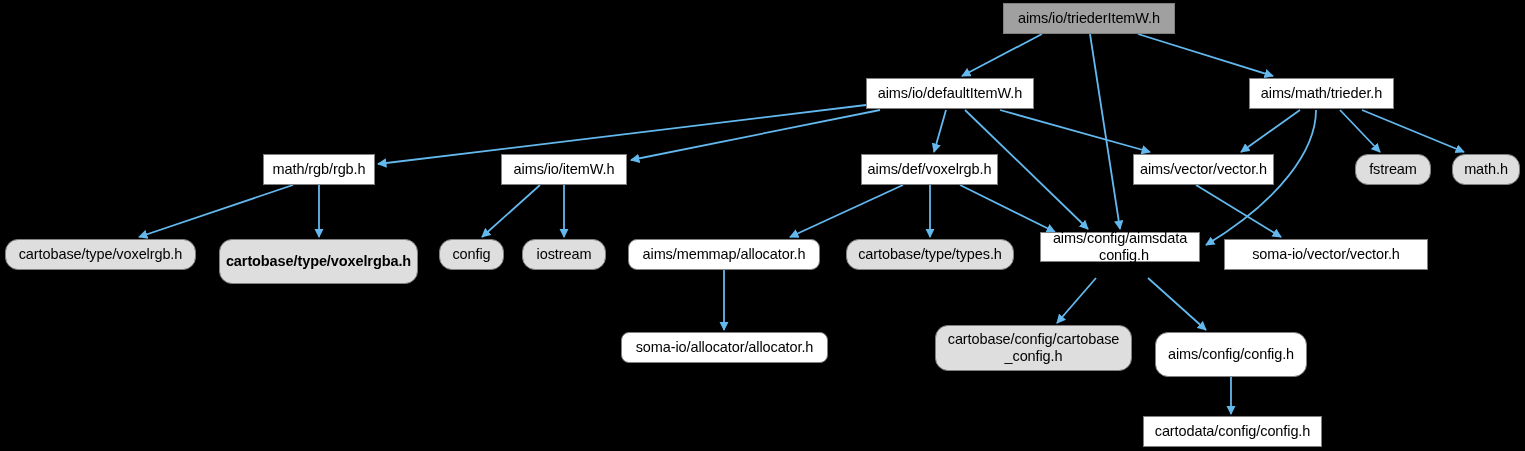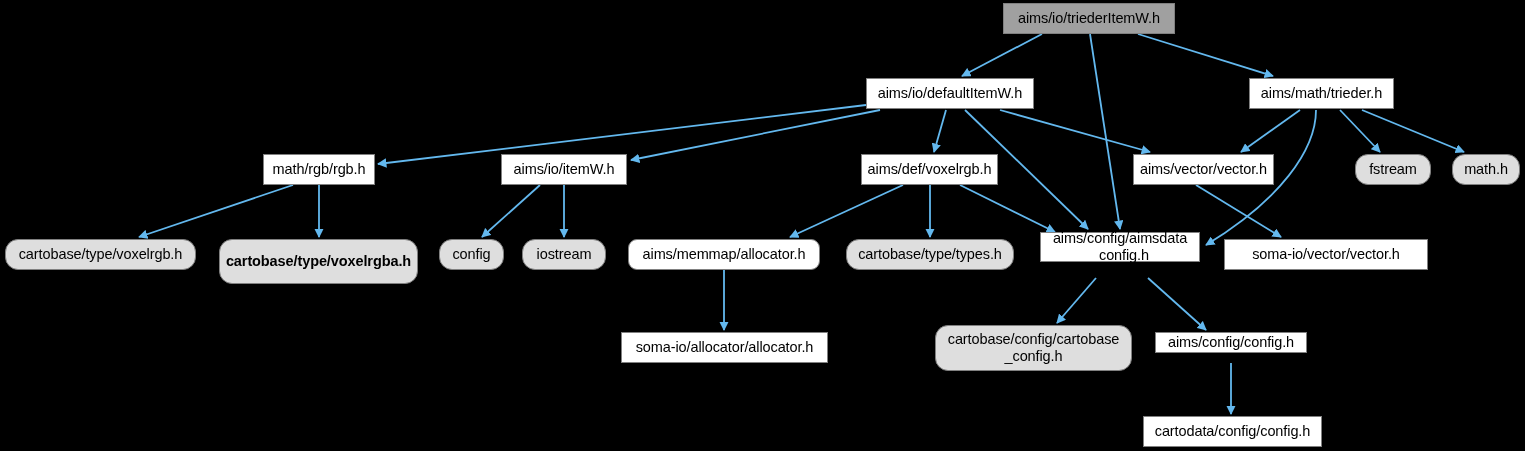--- a/index.html
+++ b/index.html
@@ -91,19 +91,19 @@
       <div class="node fill-grey" style="left: 1452px; top: 154px; width: 68px; height: 31px;">math.h</div>
       <div class="node fill-grey" style="left: 5px; top: 239px; width: 191px; height: 31px;">cartobase/type/voxelrgb.h</div>
       <div class="node fill-grey" style="left: 219px; top: 239px; width: 199px; height: 45px; font-weight: bold;">cartobase/type/voxelrgba.h</div>
       <div class="node fill-grey" style="left: 439px; top: 239px; width: 65px; height: 31px;">config</div>
       <div class="node fill-grey" style="left: 522px; top: 239px; width: 84px; height: 31px;">iostream</div>
       <div class="node fill-white" style="left: 628px; top: 239px; width: 192px; height: 31px; border-radius: 9px;">aims/memmap/allocator.h</div>
       <div class="node fill-grey" style="left: 846px; top: 239px; width: 168px; height: 31px;">cartobase/type/types.h</div>
       <div class="node fill-white" style="left: 1040px; top: 232px; width: 160px; height: 30px;">aims/config/aimsdata
 _config.h</div>
       <div class="node fill-white" style="left: 1224px; top: 239px; width: 204px; height: 31px;">soma-io/vector/vector.h</div>
-      <div class="node fill-white" style="left: 621px; top: 332px; width: 207px; height: 31px;">soma-io/allocator/allocator.h</div>
+      <div class="node fill-white" style="left: 621px; top: 332px; width: 207px; height: 31px; border-radius: 8px;">soma-io/allocator/allocator.h</div>
       <div class="node fill-grey" style="left: 935px; top: 325px; width: 197px; height: 46px;">cartobase/config/cartobase
 _config.h</div>
-      <div class="node fill-white" style="left: 1155px; top: 332px; width: 152px; height: 21px;">aims/config/config.h</div>
+      <div class="node fill-white" style="left: 1155px; top: 332px; width: 152px; height: 45px; border-radius: 13px;">aims/config/config.h</div>
       <div class="node fill-white" style="left: 1143px; top: 416px; width: 179px; height: 31px;">cartodata/config/config.h</div>
     </div>
 </div>
 
 </body></html>

